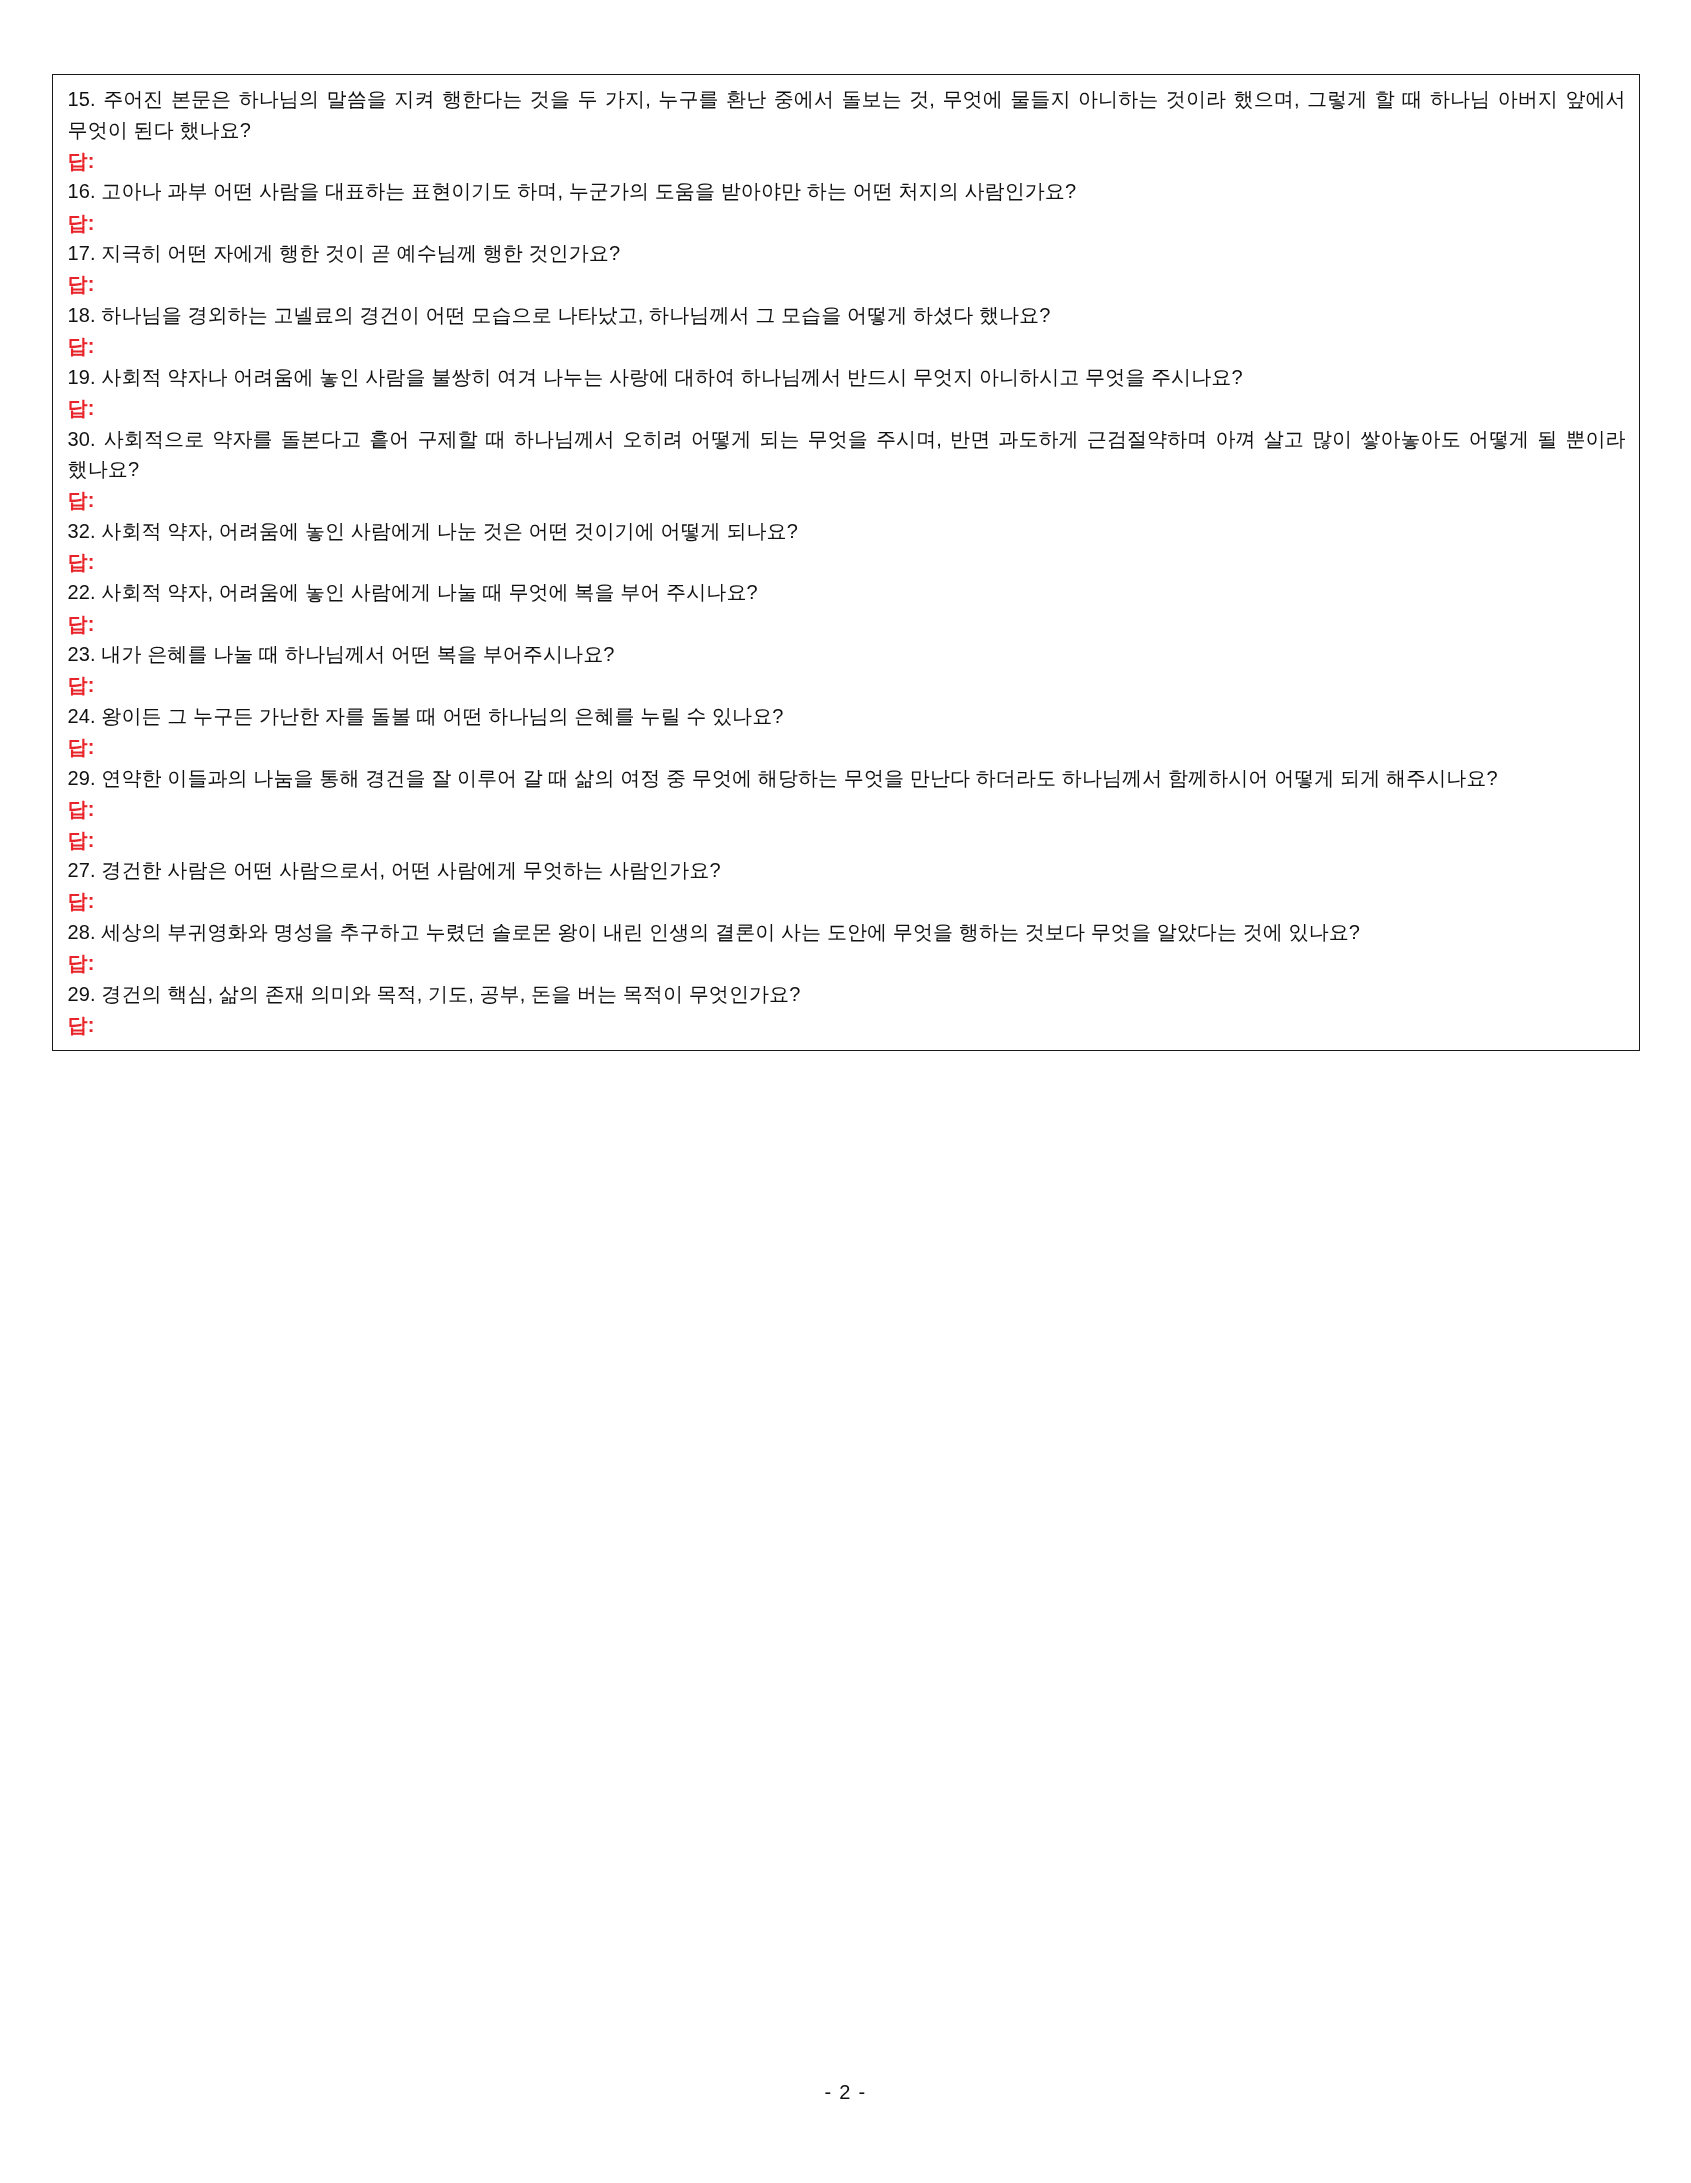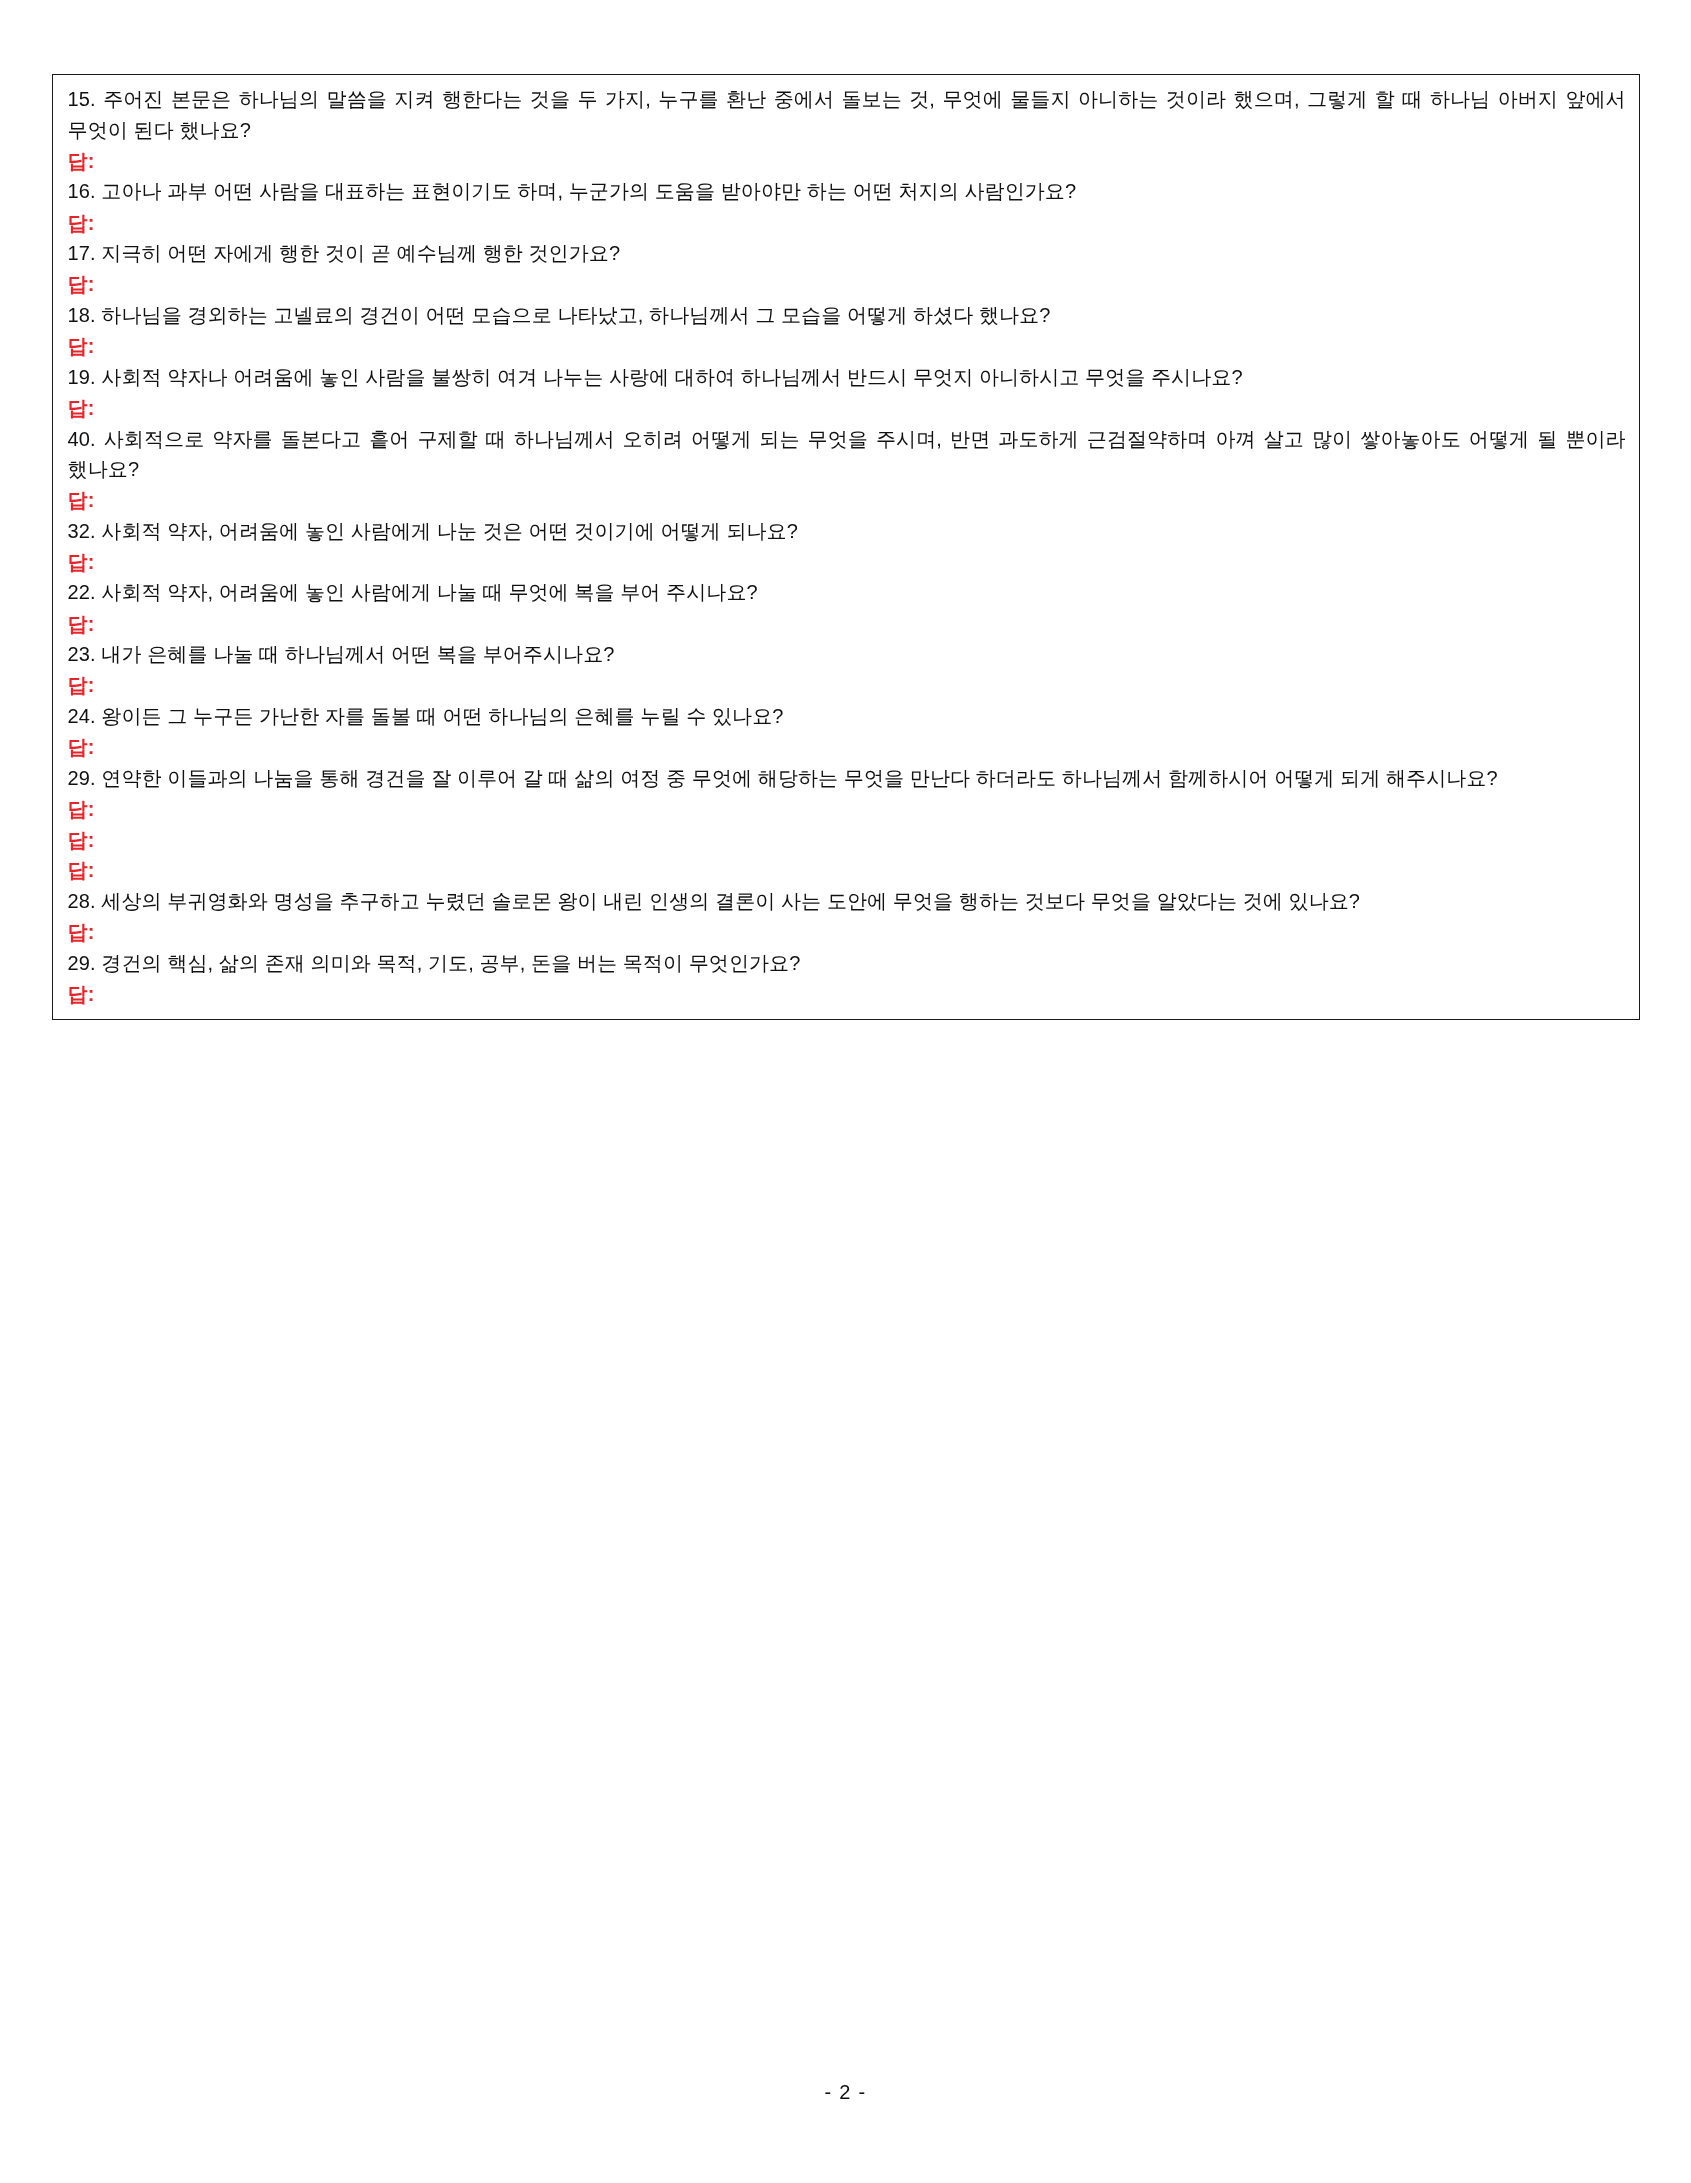--- a/index.html
+++ b/index.html
@@ -78,40 +78,41 @@
 
     <p class="qline">17. 지극히 어떤 자에게 행한 것이 곧 예수님께 행한 것인가요?</p>
     <p class="answer">답:</p>
 
     <p class="qline">18. 하나님을 경외하는 고넬료의 경건이 어떤 모습으로 나타났고, 하나님께서 그 모습을 어떻게 하셨다 했나요?</p>
     <p class="answer">답:</p>
 
     <p class="qline">19. 사회적 약자나 어려움에 놓인 사람을 불쌍히 여겨 나누는 사랑에 대하여 하나님께서 반드시 무엇지 아니하시고 무엇을 주시나요?</p>
     <p class="answer">답:</p>
 
-    <p class="qline">40. 사회적으로 약자를 돌본다고 흩어 구제할 때 하나님께서 오히려 어떻게 되는 무엇을 주시며, 반면 과도하게 근검절약하며 아껴 살고 많이 쌓아놓아도 어떻게 될 뿐이라 했나요?</p>
+    <p class="qline">30. 사회적으로 약자를 돌본다고 흩어 구제할 때 하나님께서 오히려 어떻게 되는 무엇을 주시며, 반면 과도하게 근검절약하며 아껴 살고 많이 쌓아놓아도 어떻게 될 뿐이라 했나요?</p>
     <p class="answer">답:</p>
 
     <p class="qline">32. 사회적 약자, 어려움에 놓인 사람에게 나눈 것은 어떤 것이기에 어떻게 되나요?</p>
     <p class="answer">답:</p>
 
     <p class="qline">22. 사회적 약자, 어려움에 놓인 사람에게 나눌 때 무엇에 복을 부어 주시나요?</p>
     <p class="answer">답:</p>
 
     <p class="qline">23. 내가 은혜를 나눌 때 하나님께서 어떤 복을 부어주시나요?</p>
     <p class="answer">답:</p>
 
     <p class="qline">24. 왕이든 그 누구든 가난한 자를 돌볼 때 어떤 하나님의 은혜를 누릴 수 있나요?</p>
     <p class="answer">답:</p>
 
     <p class="qline">29. 연약한 이들과의 나눔을 통해 경건을 잘 이루어 갈 때 삶의 여정 중 무엇에 해당하는 무엇을 만난다 하더라도 하나님께서 함께하시어 어떻게 되게 해주시나요?</p>
     <p class="answer">답:</p>
 
     <p class="answer">답:</p>
 
+    <p class="qline">27. 경건한 사람은 어떤 사람으로서, 어떤 사람에게 무엇하는 사람인가요?</p>
     <p class="answer">답:</p>
 
     <p class="qline">28. 세상의 부귀영화와 명성을 추구하고 누렸던 솔로몬 왕이 내린 인생의 결론이 사는 도안에 무엇을 행하는 것보다 무엇을 알았다는 것에 있나요?</p>
     <p class="answer">답:</p>
 
     <p class="qline">29. 경건의 핵심, 삶의 존재 의미와 목적, 기도, 공부, 돈을 버는 목적이 무엇인가요?</p>
     <p class="answer">답:</p>
 
   </div>
 

